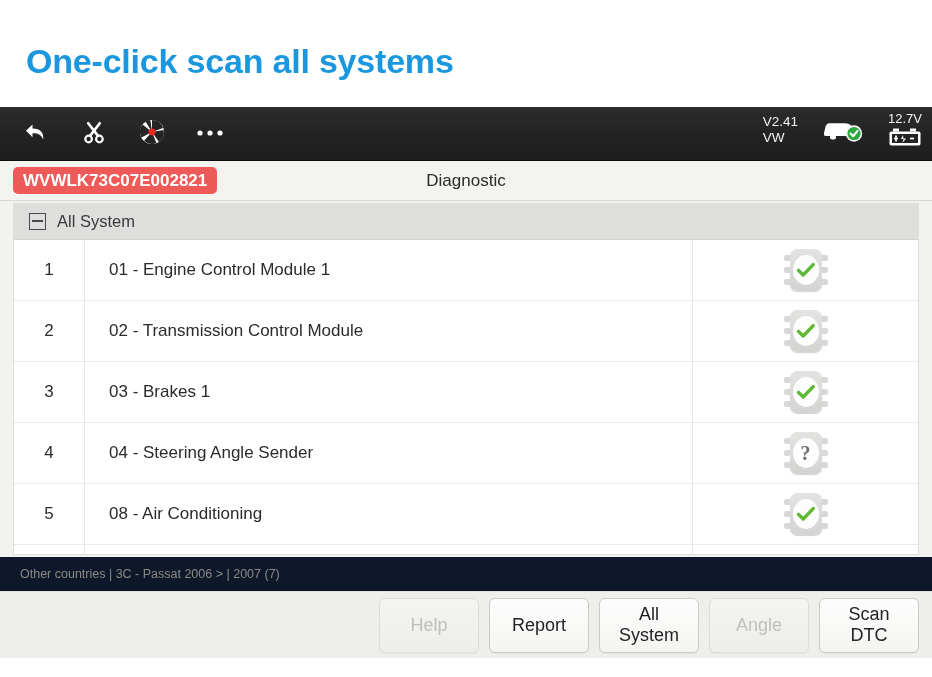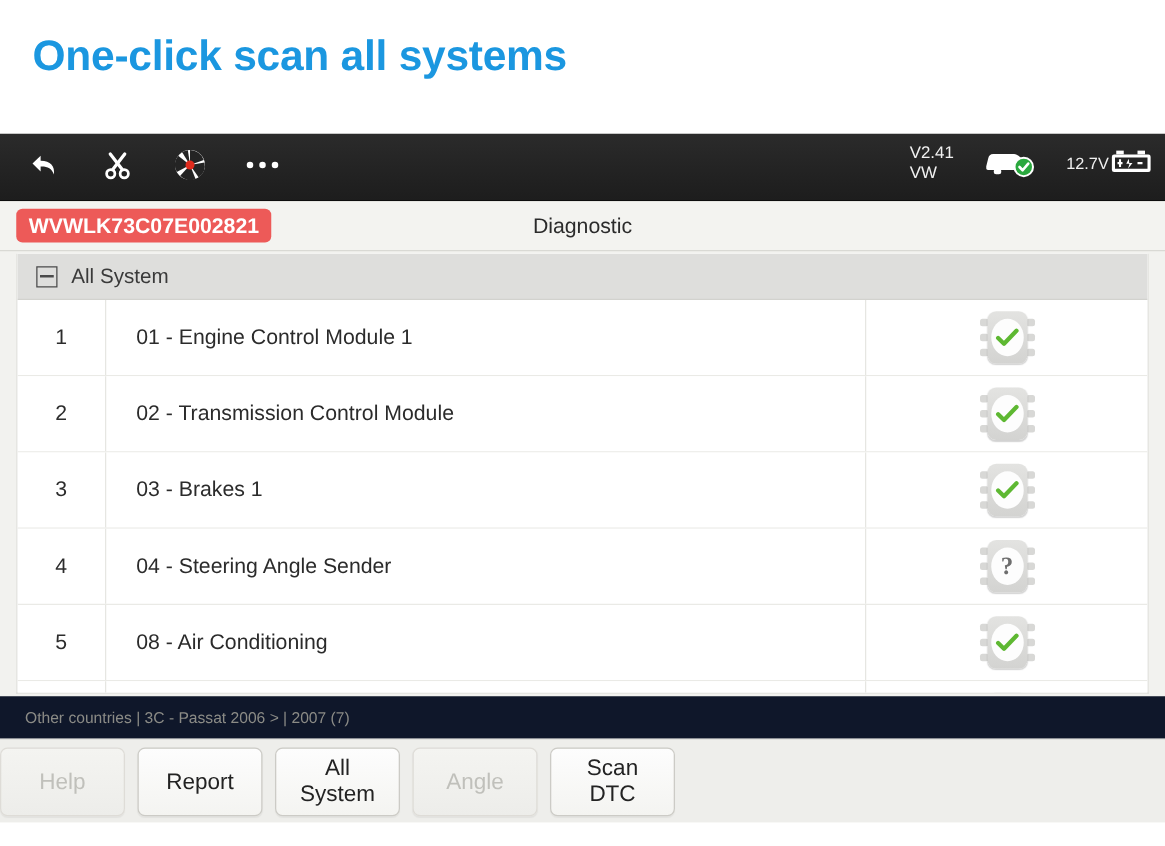--- a/index.html
+++ b/index.html
@@ -20,21 +20,21 @@
     position: absolute;
     left: 0; top: 0;
     width: 932px;
     height: 107px;
     background: #ffffff;
     box-sizing: border-box;
   }
   .banner-title {
     position: absolute;
     left: 26px;
-    top: 26px;
+    top: 42px;
     font-size: 34px;
     font-weight: bold;
     color: #1b97e0;
     letter-spacing: -0.2px;
     white-space: nowrap;
   }
 
   
   .device {
     position: absolute;
@@ -86,20 +86,21 @@
     line-height: 16px;
     text-align: left;
   }
   .verblock div { white-space: nowrap; }
   .battblock {
     color: #f1f1f1;
     font-size: 13px;
     line-height: 15px;
     text-align: center;
     display: flex;
+    flex-direction: column;
     align-items: center;
     gap: 1px;
   }
 
   
   .vinbar {
     position: absolute;
     left: 0; top: 54px;
     width: 932px;
     height: 40px;
@@ -284,20 +285,21 @@
     position: absolute;
     left: 0;
     top: 484px;
     width: 932px;
     height: 67px;
     background: #eeeeeb;
     border-top: 1px solid #e2e2de;
     box-sizing: border-box;
     display: flex;
     align-items: center;
+    justify-content: flex-end;
     padding-right: 13px;
     gap: 10px;
   }
   .abtn {
     width: 100px;
     height: 55px;
     border: 1px solid #cccbc6;
     border-radius: 6px;
     background: linear-gradient(180deg,#fdfdfd 0%,#f4f4f1 100%);
     display: flex;

